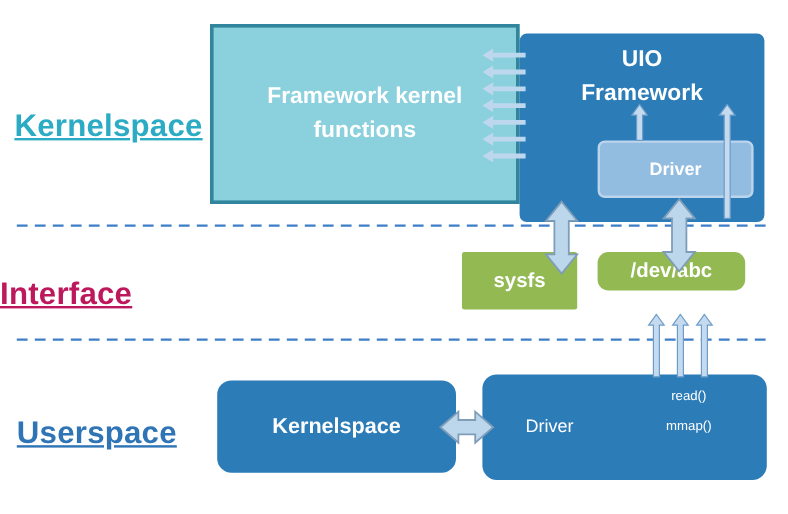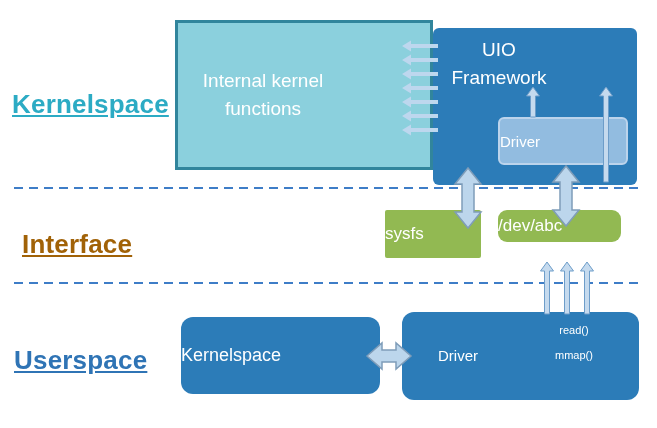--- a/index.html
+++ b/index.html
@@ -3,25 +3,25 @@
 <meta charset="utf-8">
 <style>
   * { margin:0; padding:0; box-sizing:border-box; }
   body { background:#ffffff; }
   .canvas {
     position:relative; width:657px; height:428px; background:#ffffff;
     font-family:"Liberation Sans", sans-serif; overflow:hidden;
   }
   .zone-label { position:absolute; font-size:26px; font-weight:bold; letter-spacing:0.2px;text-decoration:underline; }
   .lbl-kernel   { left:12px; top:89px;  color:#2CABC4; }
-  .lbl-interface{ left:22px; top:229px; color:#a16207; }
+  .lbl-interface{ left:0; top:229px; color:#be185d; }
   .lbl-user     { left:14px; top:345px; color:#2F74B5; }
 
-  .box { position:absolute; display:flex; align-items:center; justify-content:flex-start;
-         color:#ffffff; text-align:center; }
+  .box { position:absolute; display:flex; align-items:center; justify-content:center;
+         color:#ffffff; text-align:center;font-weight:bold; }
   .ikf { left:175px; top:20px; width:258px; height:150px;
          background:#8BD0DD; border:3px solid #31859C; font-size:19px; }
   .ikf .inner { width:170px; line-height:1.45; }
   .uio { left:433px; top:28px; width:204px; height:157px;
          background:#2C7CB8; border-radius:6px; font-size:19px;
          align-items:flex-start; }
   .uio .inner { width:132px; margin-top:8px; line-height:1.45; }
   .kdriver { left:498px; top:117px; width:130px; height:48px;
          background:#92BCE0; border:2px solid #BCD4EC; border-radius:6px; font-size:15px; z-index:2; }
   .sysfs  { left:385px; top:210px; width:96px;  height:48px; background:#92B952; border-radius:2px; font-size:17px; }
@@ -40,21 +40,21 @@
 </head>
 <body>
 
 <div class="canvas">
 
   <div class="zone-label lbl-kernel">Kernelspace</div>
   <div class="zone-label lbl-interface">Interface</div>
   <div class="zone-label lbl-user">Userspace</div>
 
   <div class="box ikf">
-    <div class="inner">Internal kernel functions</div>
+    <div class="inner">Framework kernel functions</div>
   </div>
   <div class="box uio">
     <div class="inner">UIO Framework</div>
   </div>
   <div class="box kdriver">
     <span>Driver</span>
   </div>
 
   <div class="box sysfs">
     <span>sysfs</span>

